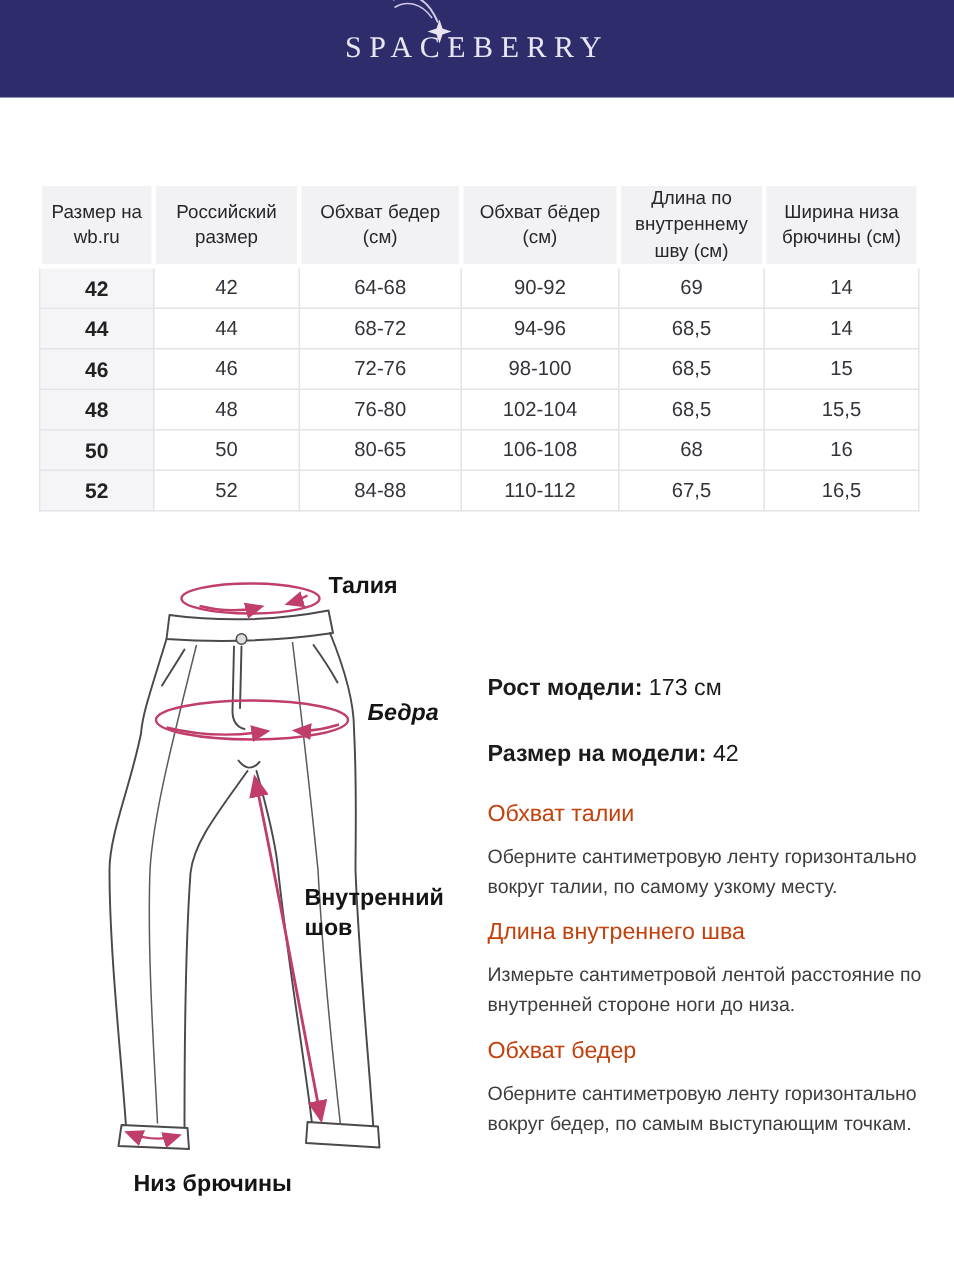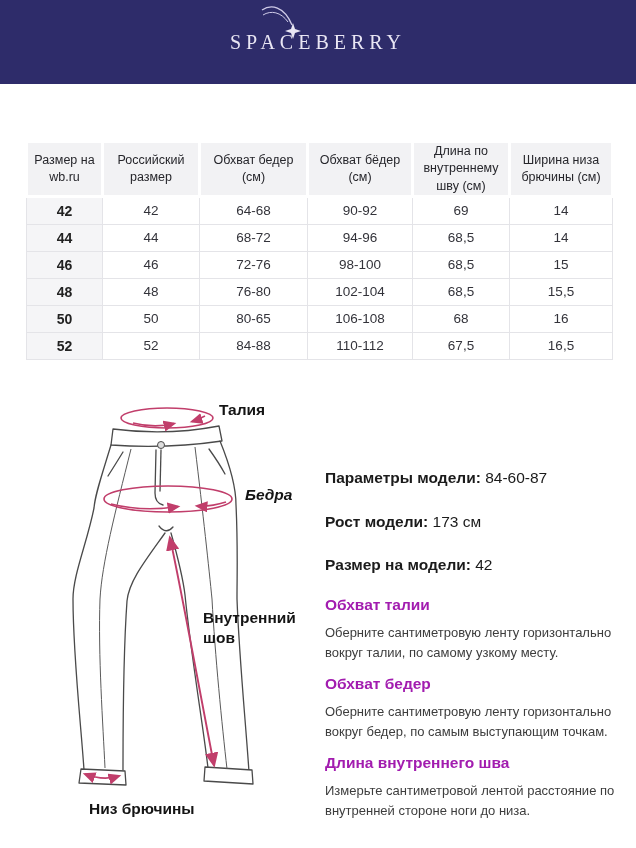--- a/index.html
+++ b/index.html
@@ -4,21 +4,21 @@
 <style>
   html,body { margin:0; padding:0; }
   body {
     width:636px; height:848px; background:#ffffff; overflow:hidden;
     font-family:"Liberation Sans","DejaVu Sans",sans-serif; color:#1c1c1c;
     position:relative;
   }
 
   
   .brand-header {
-    height:84px; background:#2e2c6a;
+    height:65px; background:#2e2c6a;
     display:flex; align-items:center; justify-content:center;
   }
   .logo { position:relative; display:inline-block; }
   .logo-text {
     font-family:"Liberation Serif","DejaVu Serif",serif;
     font-size:20px; letter-spacing:5px; color:#e9e6f4; font-weight:400;
     white-space:nowrap;
   }
   .comet { position:absolute; left:30px; top:-26px; width:44px; height:36px; }
 
@@ -56,21 +56,21 @@
 
   .info { width:312px; padding-top:56px; }
   .model-params { margin:0 0 16px 0; }
   .model-line { font-size:15.5px; line-height:28px; color:#1b1b1b; white-space:nowrap; }
   .model-line .lbl { font-weight:700; }
   .model-line .val { font-weight:400; }
 
   .guide-block { margin-bottom:11px; }
   .guide-block h3 {
     margin:0 0 8px 0; font-size:15.5px; line-height:20px;
-    font-weight:700; color:#a21caf;
+    font-weight:400; color:#c2410c;
   }
   .guide-block p {
     margin:0; width:302px; font-size:13px; line-height:20px; color:#3d3d3d;
   }
 </style>
 </head>
 <body>
 
 <div class="page">
 
@@ -213,43 +213,39 @@
       <span class="dlabel waist">Талия</span>
       <span class="dlabel hips">Бедра</span>
       <span class="dlabel inseam">Внутренний шов</span>
       <span class="dlabel bottom">Низ брючины</span>
     </div>
 
     <div class="info">
 
       <div class="model-params">
         <p class="model-line">
-          <span class="lbl">Параметры модели:</span>
-          <span class="val">84-60-87</span>
-        </p>
-        <p class="model-line">
           <span class="lbl">Рост модели:</span>
           <span class="val">173 см</span>
         </p>
         <p class="model-line">
           <span class="lbl">Размер на модели:</span>
           <span class="val">42</span>
         </p>
       </div>
 
       <div class="guide-block">
         <h3>Обхват талии</h3>
         <p>Оберните сантиметровую ленту горизонтально вокруг талии, по самому узкому месту.</p>
       </div>
 
       <div class="guide-block">
+        <h3>Длина внутреннего шва</h3>
+        <p>Измерьте сантиметровой лентой расстояние по внутренней стороне ноги до низа.</p>
+      </div>
+
+      <div class="guide-block">
         <h3>Обхват бедер</h3>
         <p>Оберните сантиметровую ленту горизонтально вокруг бедер, по самым выступающим точкам.</p>
-      </div>
-
-      <div class="guide-block">
-        <h3>Длина внутреннего шва</h3>
-        <p>Измерьте сантиметровой лентой расстояние по внутренней стороне ноги до низа.</p>
       </div>
 
     </div>
   </section>
 </div>
 
 </body></html>

